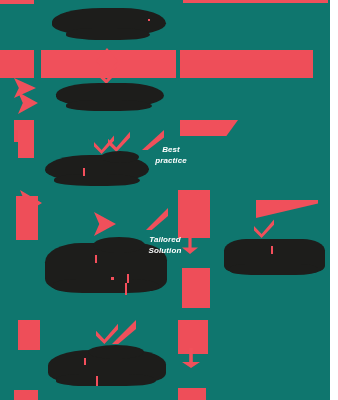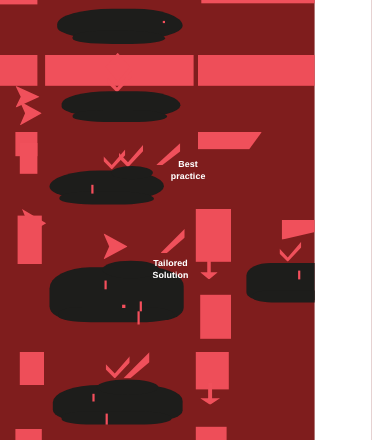--- a/index.html
+++ b/index.html
@@ -5,24 +5,25 @@
 <style>
   html, body {
     margin: 0;
     padding: 0;
   }
   body {
     font-family: "Liberation Sans", sans-serif;
   }
   #canvas {
     position: relative;
-    width: 286px;
+    width: 330px;
     height: 400px;
     overflow: hidden;
-    background: #7f1d1d;
+    background: #0f766e;
+    font-style: italic;
   }
   
   .deco {
     position: absolute;
     pointer-events: none;
   }
   .deco-rect {
     background: #ee4e59;
   }
   .deco-soft {
@@ -166,21 +167,21 @@
     text-align: center;
     letter-spacing: 0.1px;
     white-space: pre-line;
   }
   #label-best {
     left: 140px;
     top: 144px;
     width: 62px;
   }
   #label-tailored {
-    left: 122px;
+    left: 132px;
     top: 234px;
     width: 66px;
   }
 </style>
 </head>
 <body>
 
 <div id="canvas">
 
   <div class="deco deco-rect" style="left:0px; top:50px; width:34px; height:28px;"></div>

